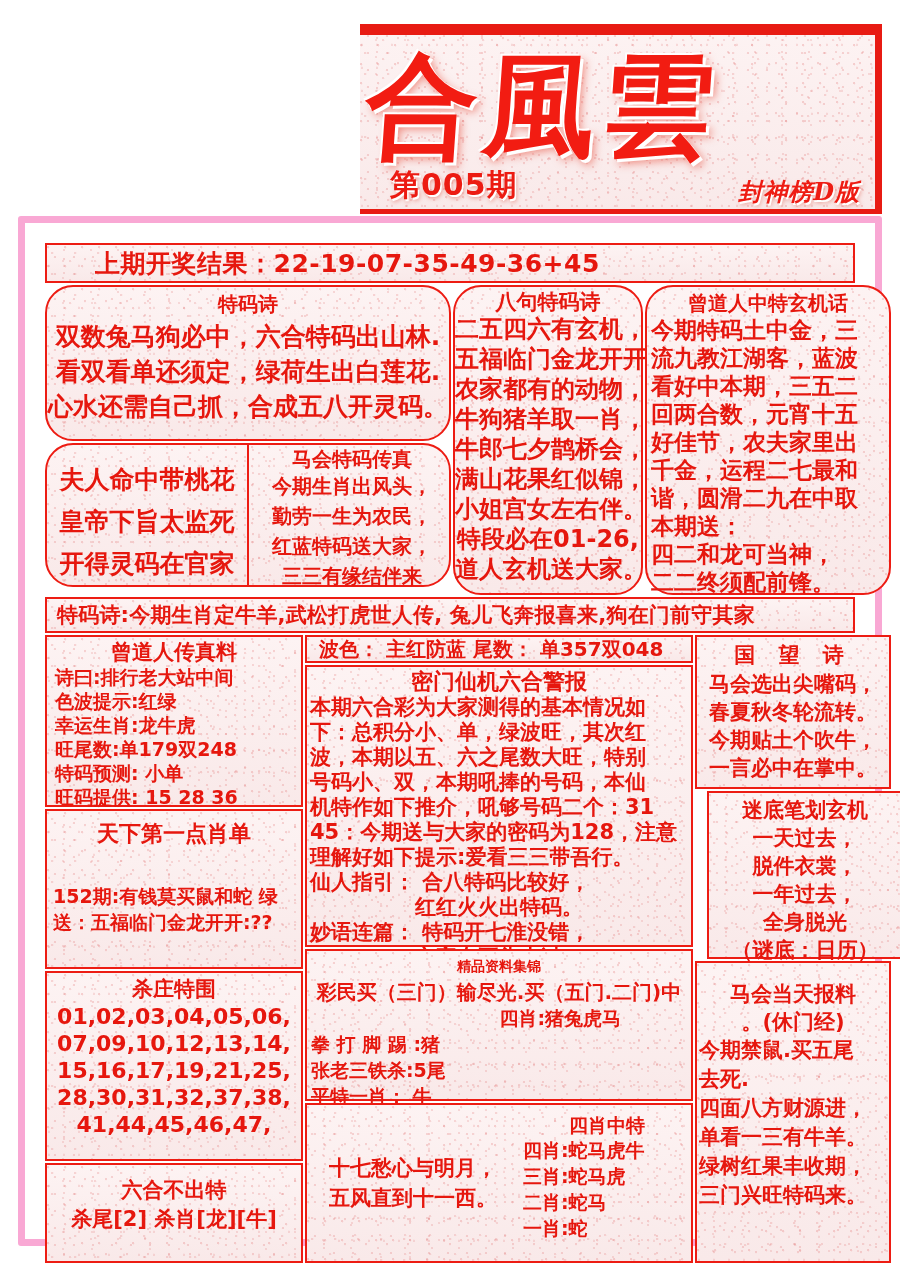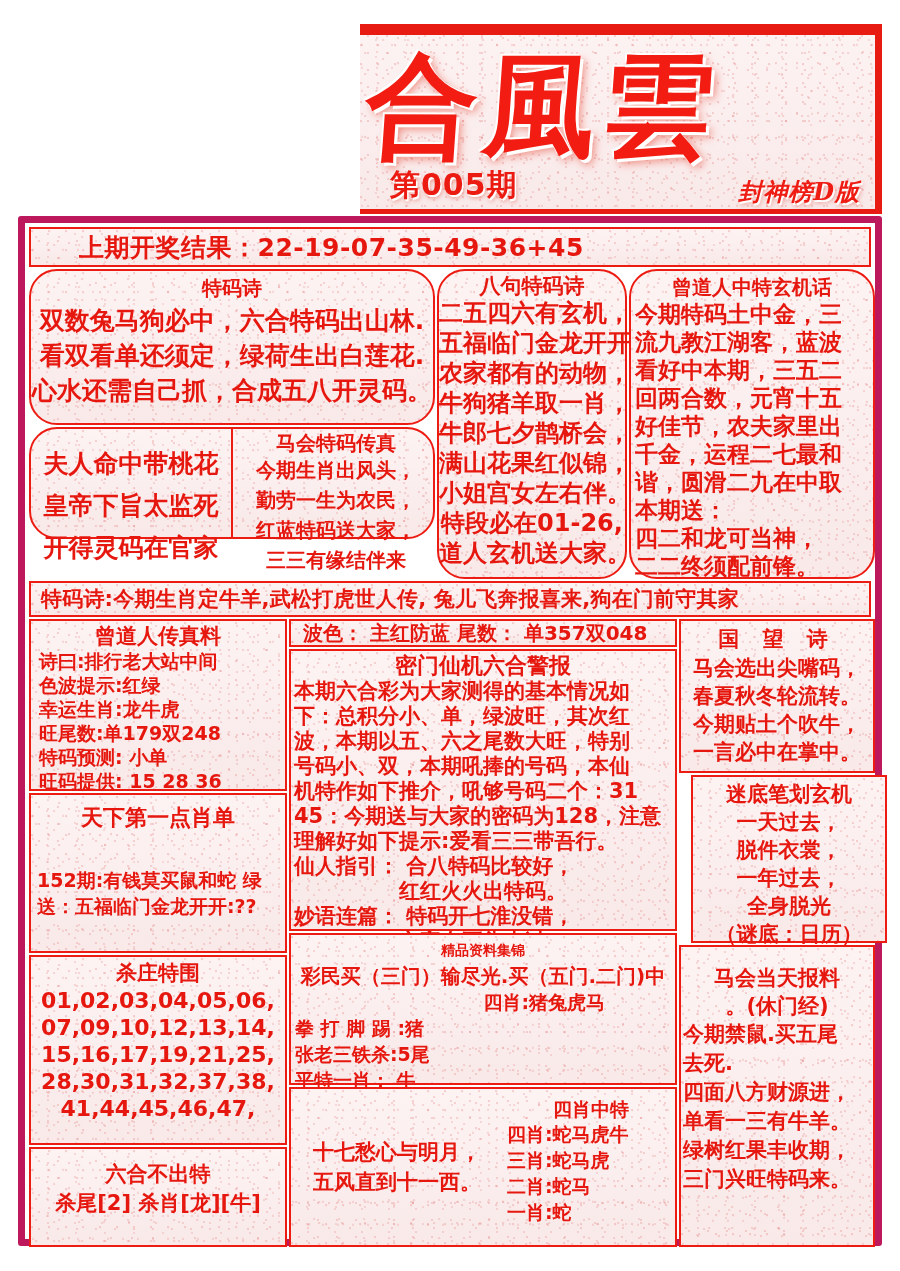--- a/index.html
+++ b/index.html
@@ -56,43 +56,43 @@
     position:absolute;right:22px;bottom:6px;
     font-family:"DejaVu Serif","Liberation Serif",serif;
     font-weight:bold;font-size:24px;color:#ee1c13;
     font-style:italic;letter-spacing:1px;
     text-shadow:1.5px 1.5px 0 #fff,2px 3px 4px rgba(220,60,40,.5);
   }
 
   
   #frame{
     position:absolute;left:18px;top:216px;width:864px;height:1030px;
-    border:7px solid #be185d;box-sizing:border-box;border-radius:3px;
-    padding:4px;
+    border:7px solid #f9a8d4;box-sizing:border-box;border-radius:3px;
+    padding:20px;
   }
   #inner{position:relative;width:100%;height:100%;box-sizing:border-box;}
 
   .cell{box-sizing:border-box;position:relative;border-radius:28px;}
   .b{border:2px solid #ed1c13;}
 
   
   #draw{
     position:absolute;left:0;top:0;width:100%;height:40px;
     border:2px solid #ed1c13;box-sizing:border-box;
     display:flex;align-items:center;
   }
   #draw .txt{
     font-weight:bold;font-size:25px;color:#e6170e;padding-left:48px;
     letter-spacing:.5px;white-space:nowrap;
   }
 
   
   #blkA{position:absolute;left:0;top:42px;width:100%;height:310px;}
   #a1{position:absolute;left:0;top:0;width:406px;height:156px;}
-  #a2{position:absolute;left:0;top:158px;width:406px;height:112px;}
+  #a2{position:absolute;left:0;top:158px;width:406px;height:144px;}
   #a3{position:absolute;left:408px;top:0;width:190px;height:310px;}
   #a4{position:absolute;left:600px;top:0;width:246px;height:310px;}
 
   .poem-title{font-size:20px;font-weight:bold;color:#e6170e;text-align:center;margin:4px 0 1px;}
   .poem-line{font-size:25px;font-weight:bold;color:#e6170e;text-align:center;line-height:35px;white-space:nowrap;}
 
   .a2l{font-size:25px;font-weight:bold;color:#e6170e;text-align:center;line-height:42px;white-space:nowrap;}
 
   .a3-title{font-size:21px;font-weight:bold;color:#e6170e;text-align:center;line-height:24px;margin-top:3px;}
   .a3-line{font-size:24px;font-weight:bold;color:#e6170e;text-align:center;line-height:30px;white-space:nowrap;}

